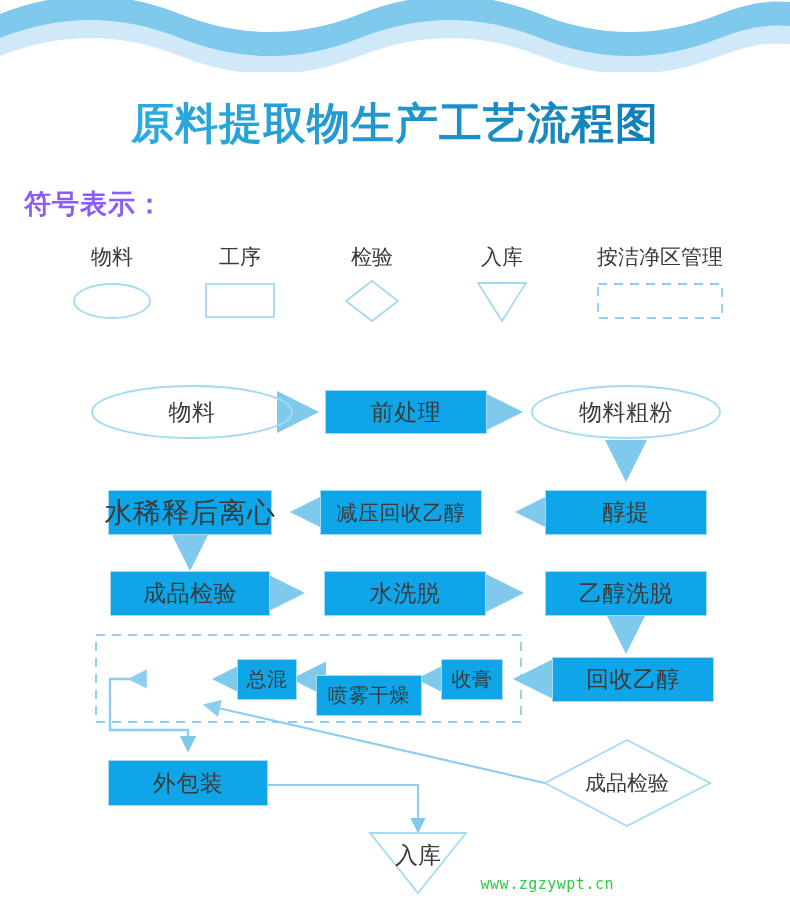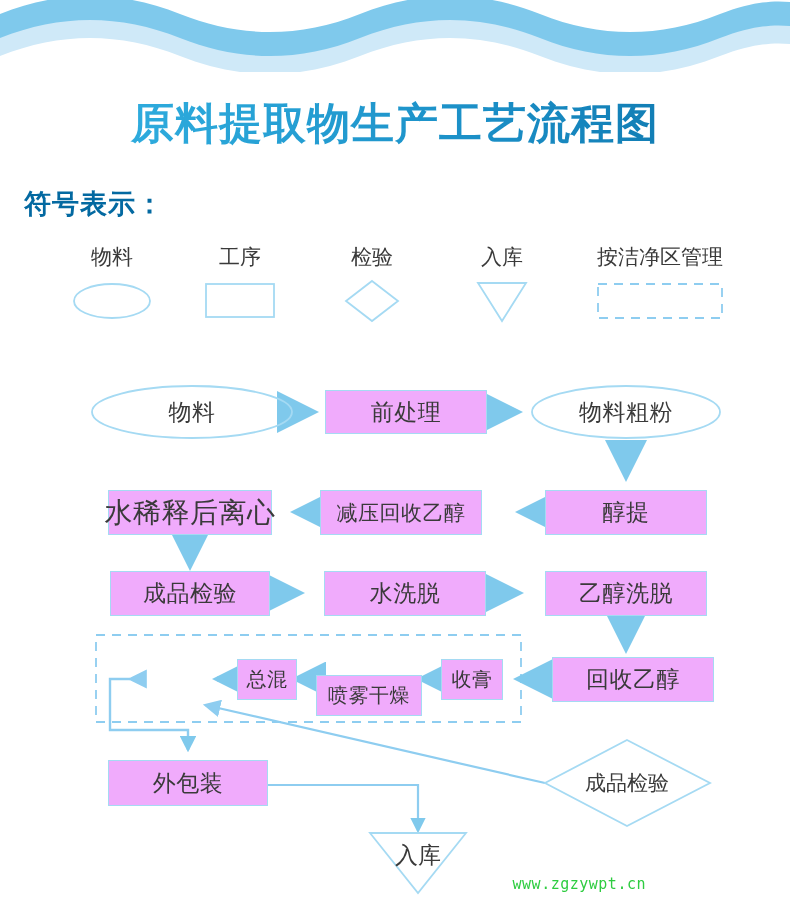--- a/index.html
+++ b/index.html
@@ -13,21 +13,20 @@
     position: relative;
     overflow: hidden;
     font-family: "Liberation Sans", "DejaVu Sans", sans-serif;
   }
 
   #stage {
     position: absolute;
     left: 0; top: 0;
     width: 630px;
     height: 910px;
-    padding-left: 32px;
   }
 
   
   .wave-wrap {
     position: absolute;
     left: 0; top: 0;
     width: 790px;
     height: 72px;
     overflow: hidden;
   }
@@ -50,21 +49,21 @@
     -webkit-text-fill-color: transparent;
     white-space: nowrap;
   }
 
   .legend-title {
     position: absolute;
     left: 24px;
     top: 186px;
     font-size: 27px;
     font-weight: bold;
-    color: #0369a1;
+    color: #8b5cf6;
     letter-spacing: 1px;
   }
 
   
   .legend-item {
     position: absolute;
     text-align: center;
   }
   .legend-label {
     font-size: 21px;
@@ -84,21 +83,21 @@
     box-sizing: border-box;
     display: flex;
     align-items: center;
     justify-content: center;
     color: #3a3a3a;
     white-space: nowrap;
     letter-spacing: 0.5px;
   }
   .node-rect {
     border: 1.6px solid #a5daf3;
-    background: #f0abfc;
+    background: #0ea5e9;
   }
   .node-text {
     pointer-events: none;
   }
 
   .shape-overlay {
     position: absolute;
     left: 0; top: 0;
     width: 790px; height: 910px;
     pointer-events: none;

